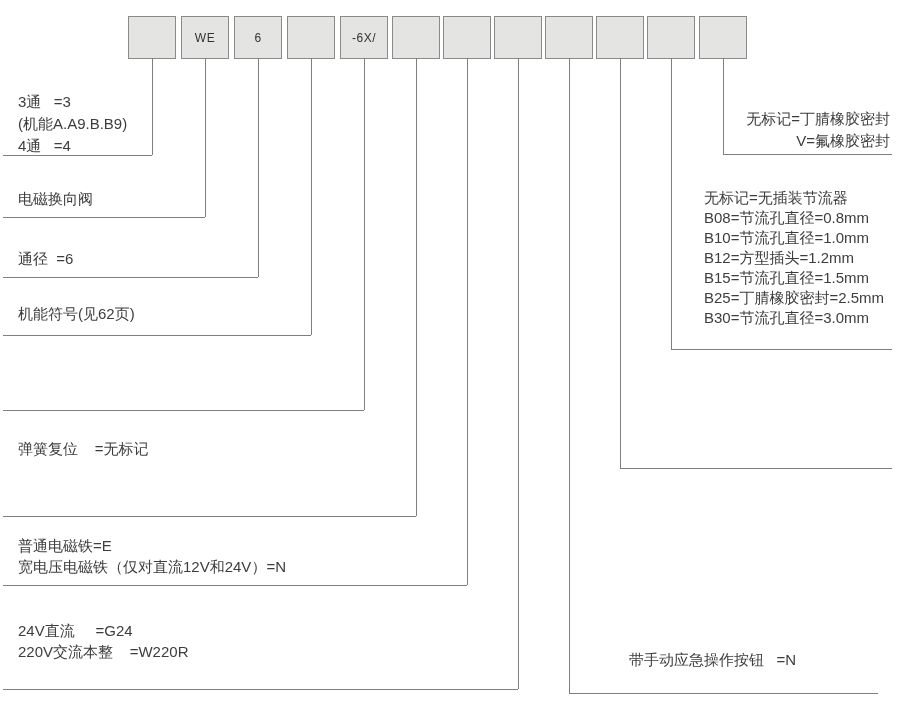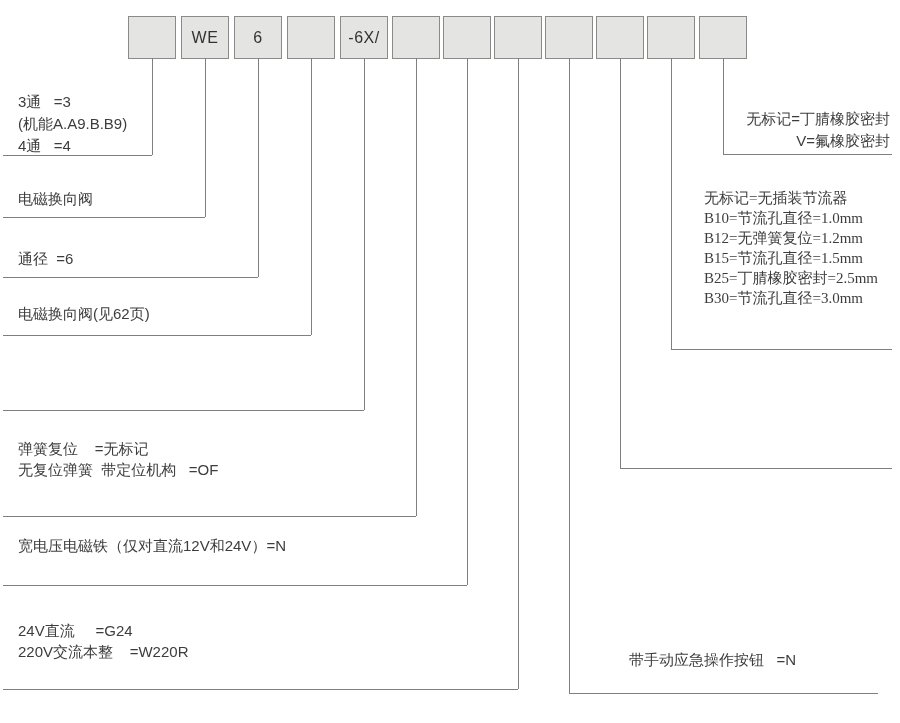--- a/index.html
+++ b/index.html
@@ -5,27 +5,27 @@
   html,body { margin:0; padding:0; background:#ffffff; }
   .stage {
     position:relative; width:900px; height:723px; background:#ffffff;
     font-family:"Liberation Sans","DejaVu Sans",sans-serif;
     color:#3d3d3d; overflow:hidden;
   }
   .code-box {
     position:absolute; top:16px; width:48px; height:43px; box-sizing:border-box;
     background:#e4e4e2; border:1.5px solid #8a8a8a;
     display:flex; align-items:center; justify-content:center;
-    font-size:16px; color:#333333; letter-spacing:0.5px;
+    font-size:12px; color:#333333; letter-spacing:0.5px;
   }
   .vline { position:absolute; width:1.2px; background:#7f7f7f; }
   .hline { position:absolute; height:1.2px; background:#7f7f7f; }
   .note { position:absolute; font-size:15px; }
   .note div { white-space:pre; }
-  .lh20 div { line-height:20px;font-family:Liberation Serif, serif; }
+  .lh20 div { line-height:20px; }
   .lh21 div { line-height:21px; }
   .lh22 div { line-height:22px; }
   .note-right { text-align:right; }
 </style>
 </head>
 <body>
 
 <div class="stage">
 
   <div class="code-box" style="left:128px"></div>
@@ -76,47 +76,48 @@
 
   <div class="note lh21" style="left:18px;top:188px">
     <div>电磁换向阀</div>
   </div>
 
   <div class="note lh21" style="left:18px;top:248px">
     <div>通径  =6</div>
   </div>
 
   <div class="note lh21" style="left:18px;top:303px">
-    <div>电磁换向阀(见62页)</div>
+    <div>机能符号(见62页)</div>
   </div>
 
 
   <div class="note lh21" style="left:18px;top:438px">
     <div>弹簧复位    =无标记</div>
-    <div>无复位弹簧  带定位机构   =OF</div>
   </div>
 
   <div class="note lh21" style="left:18px;top:535px">
+    <div>普通电磁铁=E</div>
     <div>宽电压电磁铁（仅对直流12V和24V）=N</div>
   </div>
 
   <div class="note lh21" style="left:18px;top:620px">
     <div>24V直流     =G24</div>
     <div>220V交流本整    =W220R</div>
   </div>
 
   <div class="note lh22 note-right" style="right:10px;top:108px">
     <div>无标记=丁腈橡胶密封</div>
     <div>V=氟橡胶密封</div>
   </div>
 
   <div class="note lh20" style="left:704px;top:188px">
     <div>无标记=无插装节流器</div>
+    <div>B08=节流孔直径=0.8mm</div>
     <div>B10=节流孔直径=1.0mm</div>
-    <div>B12=无弹簧复位=1.2mm</div>
+    <div>B12=方型插头=1.2mm</div>
     <div>B15=节流孔直径=1.5mm</div>
     <div>B25=丁腈橡胶密封=2.5mm</div>
     <div>B30=节流孔直径=3.0mm</div>
   </div>
 
 
   <div class="note lh21" style="left:629px;top:649px">
     <div>带手动应急操作按钮   =N</div>
   </div>
 

